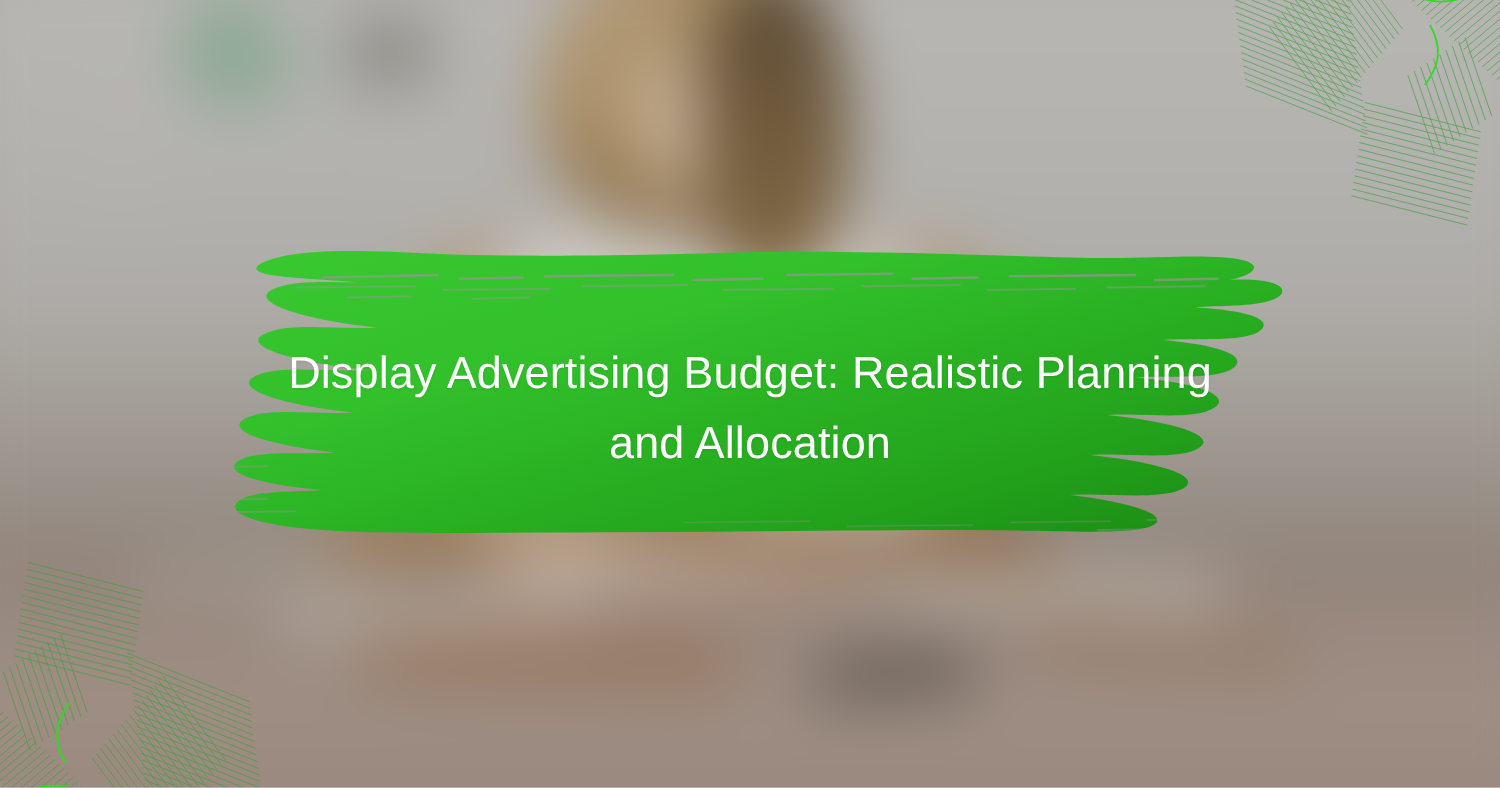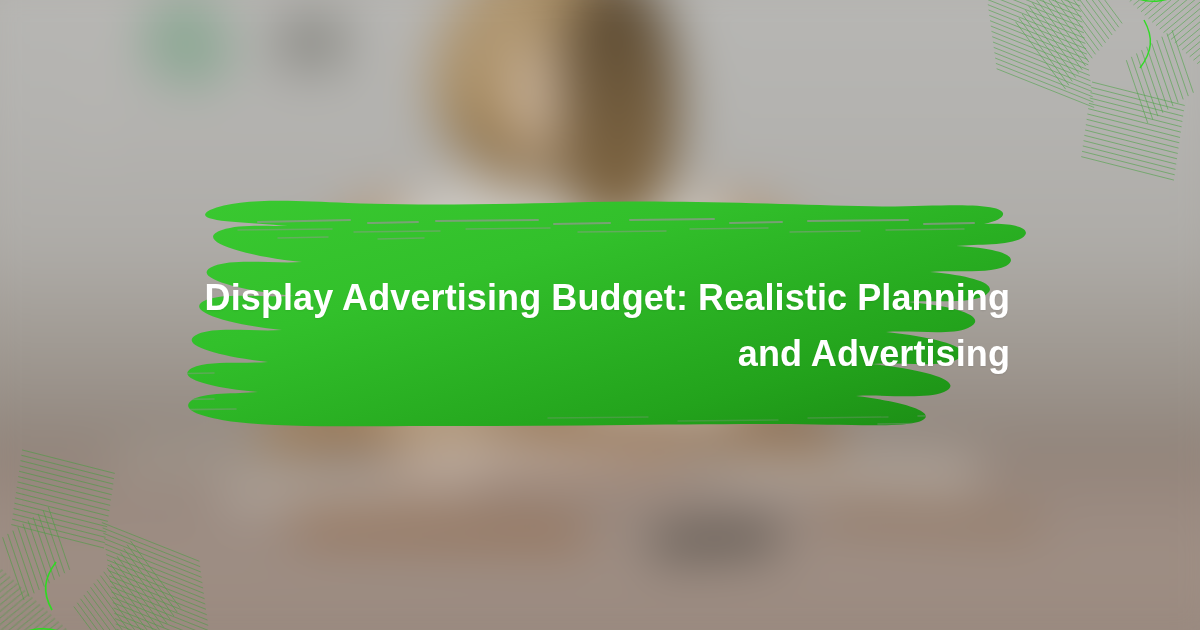--- a/index.html
+++ b/index.html
@@ -156,25 +156,25 @@
     height:280px;
   }
   .brush-svg { position:absolute; inset:0; width:100%; height:100%; }
 
   
   .title-block {
     position:absolute;
     left:190px;
     top:270px;
     width:820px;
-    text-align:right;
+    text-align:center;
     color:#ffffff;
     font-family:"Liberation Sans", sans-serif;
     font-size:36px;
-    font-weight:700;
+    font-weight:400;
     line-height:1.55;
     letter-spacing:.1px;
     text-shadow:0 1px 2px rgba(0,0,0,.08);
     z-index:6;
   }
 </style>
 </head>
 <body>
 
 <div id="canvas">
@@ -526,16 +526,16 @@
           <line x1="560" y1="243" x2="660" y2="242"></line>
           <line x1="690" y1="240" x2="770" y2="239"></line>
         </g>
       </g>
     </svg>
   </div>
 
   <div class="title-block">
     <span>Display Advertising Budget: Realistic Planning</span>
     <br>
-    <span>and Advertising</span>
+    <span>and Allocation</span>
   </div>
 
 </div>
 
 </body></html>

